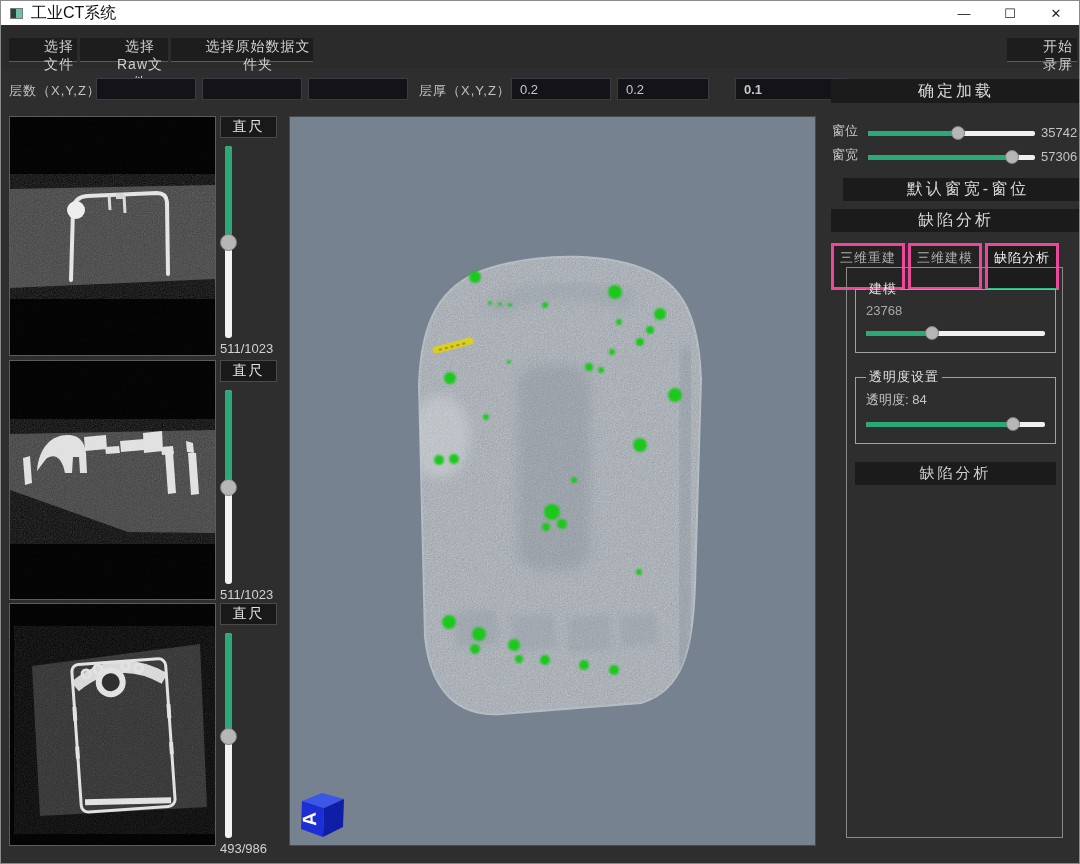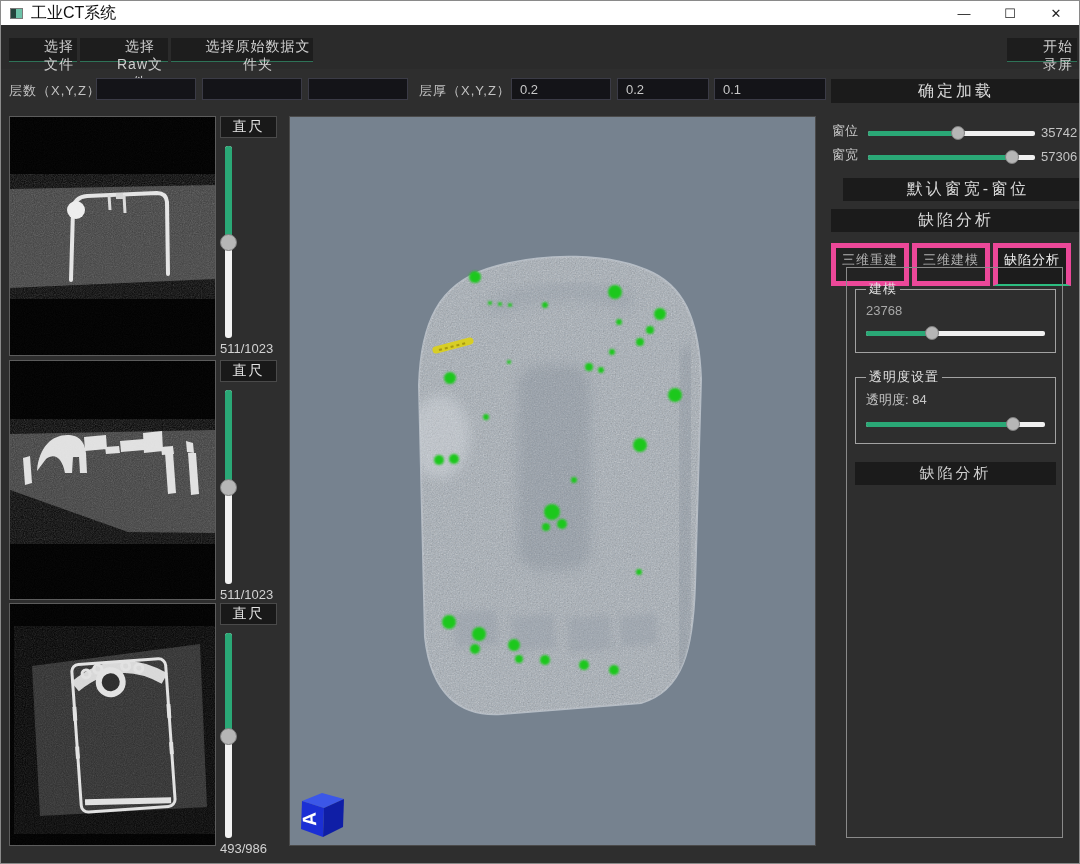--- a/index.html
+++ b/index.html
@@ -53,22 +53,22 @@
   .rp-slider-row { position:absolute; left:831px; width:249px; height:16px; display:flex; align-items:flex-end; }
   .rp-label { width:34px; font-size:13px; color:#c8c8c8; }
   .hslider { position:relative; flex:1; height:14px; margin:0 6px 0 2px; }
   .hslider .htrack { position:absolute; left:0; right:0; top:5px; height:5px; background:#f0f0f0; border-radius:2px; }
   .hslider .hfill  { position:absolute; left:0; top:5px; height:5px; width:var(--pct,50%); background:#2aa876; border-radius:2px; }
   .hslider .hthumb { position:absolute; top:0; left:calc(var(--pct,50%) - 7px); width:14px; height:14px;
                      border-radius:50%; background:#b6b6b6; border:1px solid #7f7f7f; }
   .rp-value { width:40px; font-size:13px; color:#c4c4c4; text-align:left; }
 
   .tabs { position:absolute; left:830px; top:242px; display:flex; gap:3px; }
-  .tab { background:#232323; border:5px solid #ec4899; color:#b2b2b2; font-size:13px;
-         padding:3px 6px 12px; letter-spacing:1px; cursor:pointer; }
+  .tab { background:#232323; border:3px solid #ec4899; color:#b2b2b2; font-size:13px;
+         padding:3px 6px 20px; letter-spacing:1px; cursor:pointer; }
   .tab.active { color:#f2f2f2; background:#1c1c1c; border-bottom:2px solid #2cbd80; padding-bottom:2px; }
 
   .content-box { position:absolute; left:845px; top:266px; width:217px; height:571px; border:1px solid #8a8a8a; }
   .content-box fieldset { position:absolute; left:8px; width:201px; border:1px solid #a2a2a2; padding:2px 10px 12px; }
   .content-box legend { font-size:13px; color:#e2e2e2; padding:0 3px; letter-spacing:1px; }
   .fs-value { font-size:13px; color:#a8a8a8; margin:3px 0 8px; }
   .cb-btn { position:absolute; left:8px; width:201px; height:23px; background:#1b1b1b; border:none;
             color:#cfcfcf; font-size:15px; letter-spacing:3px; font-family:"Liberation Sans",sans-serif; cursor:pointer; }
 </style>
 </head>
@@ -94,21 +94,21 @@
   </div>
 
   <div class="param-row">
     <span class="plabel" style="left:8px">层数（X,Y,Z）</span>
     <input class="pinput" style="left: 95px; width: 100px;" value="">
     <input class="pinput" style="left: 201px; width: 100px;" value="">
     <input class="pinput" style="left: 307px; width: 100px;" value="">
     <span class="plabel" style="left:418px">层厚（X,Y,Z）</span>
     <input class="pinput" style="left: 510px; width: 100px;" value="0.2">
     <input class="pinput" style="left: 616px; width: 92px;" value="0.2">
-    <input class="pinput" style="left: 713px; width: 112px;" value="0.1">
+    <input class="pinput" style="left: 734px; width: 112px; font-weight: bold;" value="0.1">
   </div>
 
   <button class="bigbtn" style="left:830px;top:78px;width:250px;height:24px">确定加载</button>
 
   <div class="slice-panel" style="top:115px;height:240px">
     <svg width="205" height="238" viewBox="0 0 205 238">
       <defs>
         <filter id="grain1">
             <feTurbulence type="fractalNoise" baseFrequency="0.9" numOctaves="2" stitchTiles="stitch"></feTurbulence>
             <feColorMatrix type="saturate" values="0"></feColorMatrix>

